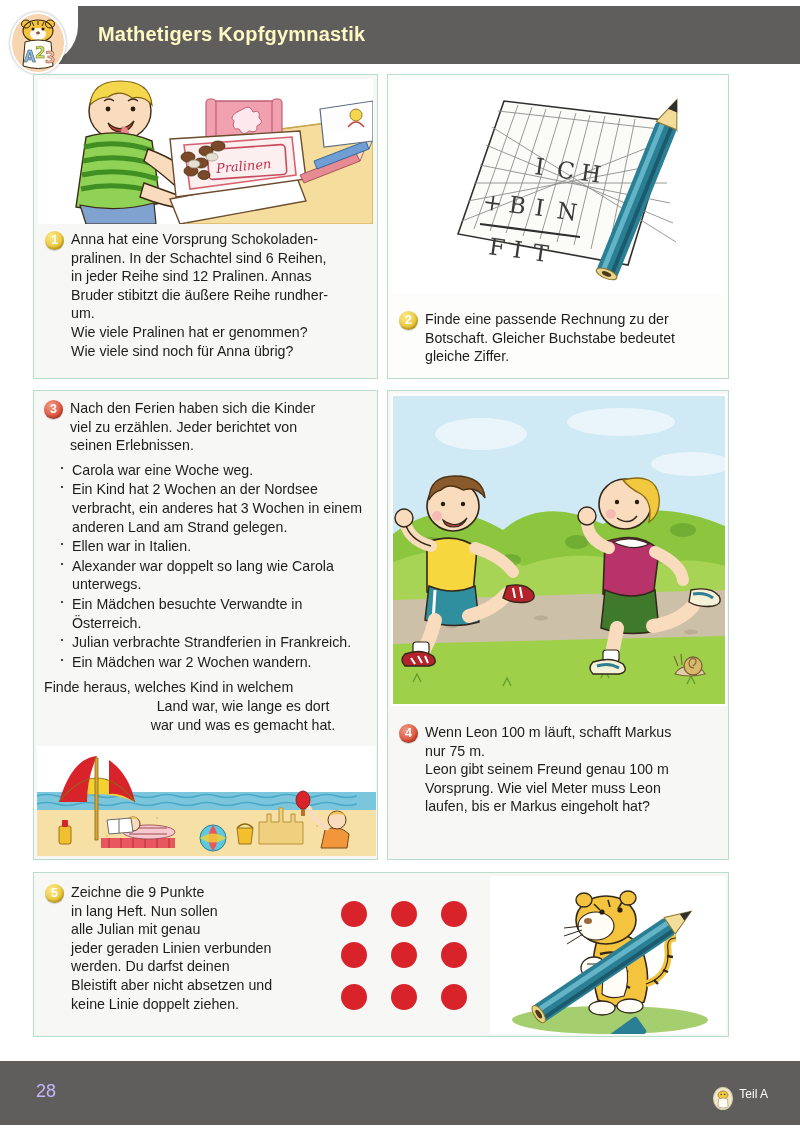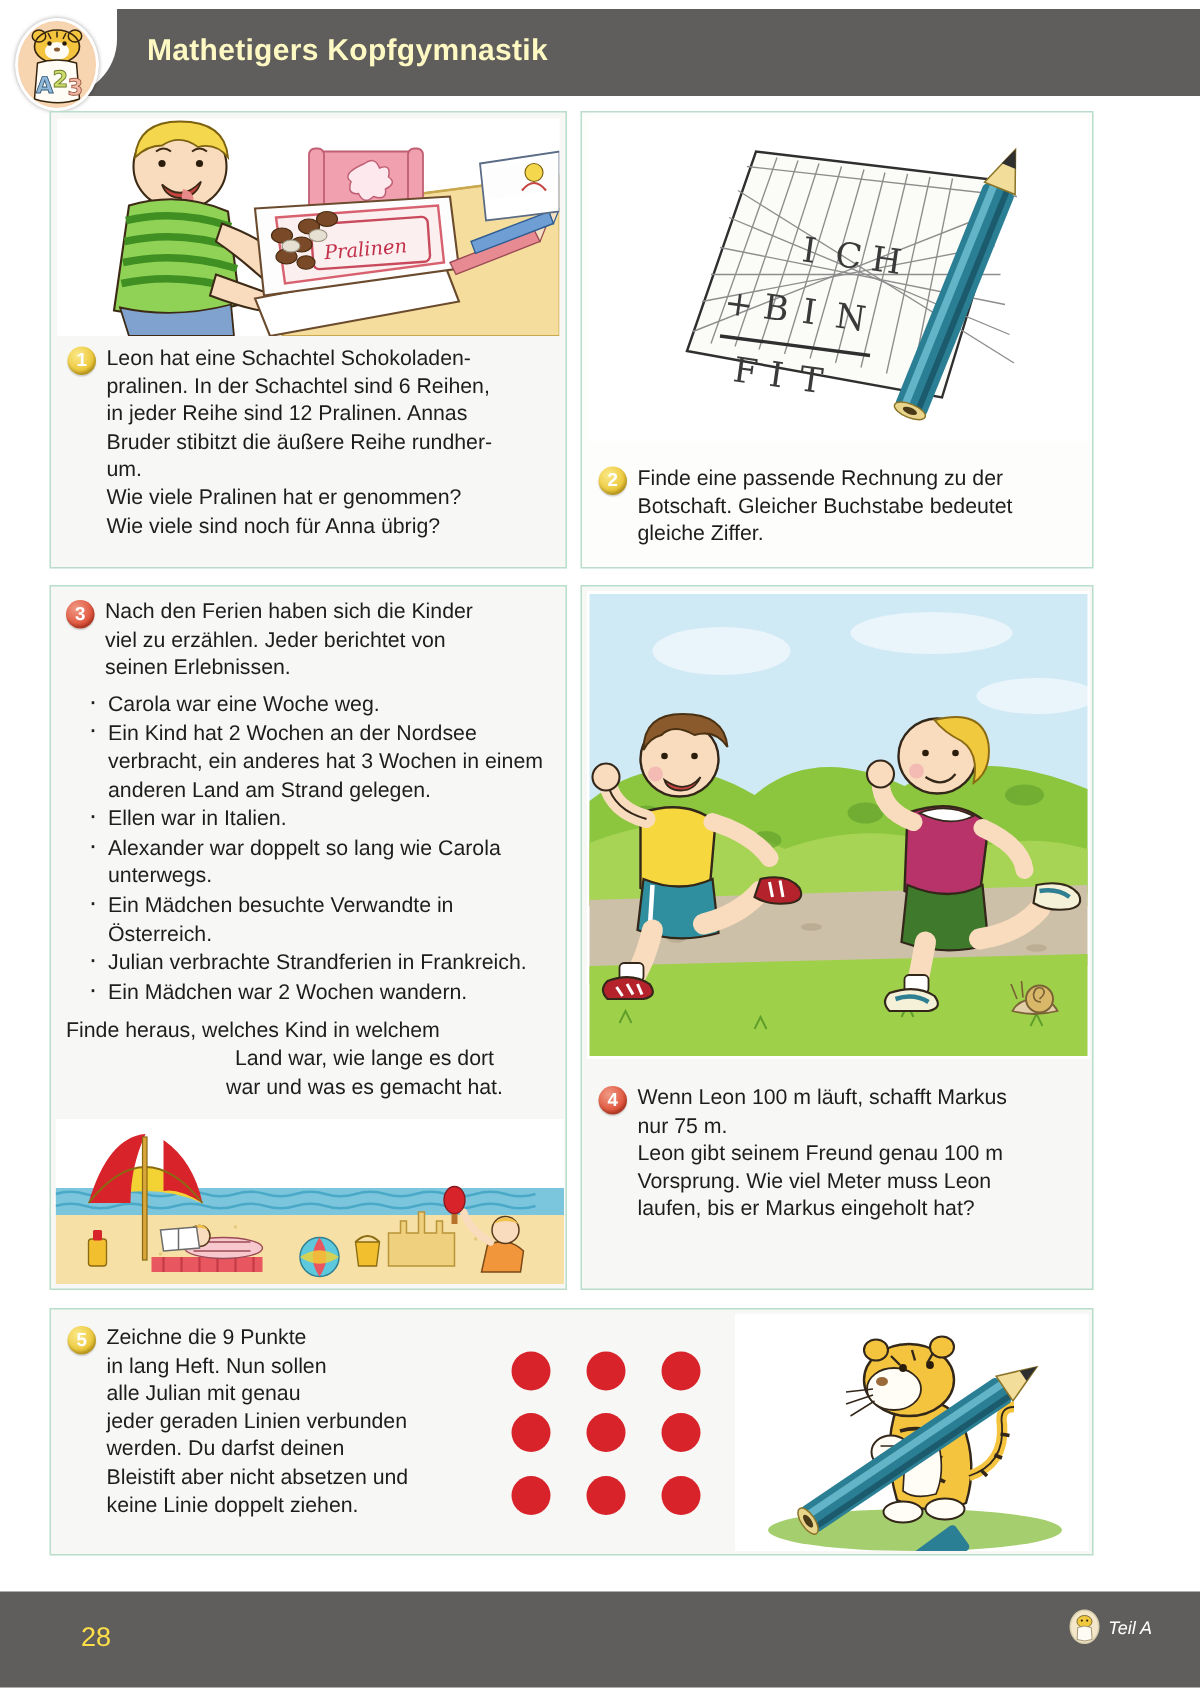--- a/index.html
+++ b/index.html
@@ -88,22 +88,22 @@
     transform: rotate(-90deg) translateX(-170px);
     text-align: left;
     font-size: 11px; color: #1d1d1b; letter-spacing: .2px;
   }
 
   
   .footer {
     position: absolute; left: 0; bottom: 6px; width: 800px; height: 64px;
     background: #5f5e5c;
   }
-  .page-num { position: absolute; left: 54px; top: 20px; color: #fde047; font-size: 18px; }
-  .footer-right { position: absolute; right: 32px; top: 12px; display:flex; align-items:center; gap:6px;font-style:italic; }
+  .page-num { position: absolute; left: 36px; top: 20px; color: #c4b5fd; font-size: 18px; }
+  .footer-right { position: absolute; right: 32px; top: 26px; display:flex; gap:6px; }
   .footer-logo { width: 20px; height: 23px; border-radius: 50%; background:#f3e6c9; border:1px solid #d8cfae; overflow:hidden; position:relative; }
   .footer-label { color:#fff; font-size:12px; }
 </style>
 </head>
 <body>
 
 <div class="page">
 
   <div class="header">
     <div class="header-notch"></div>
@@ -193,21 +193,21 @@
         <path d="M282 30 L335 22 L335 62 L286 68 Z" fill="#ffffff" stroke="#5b6d86" stroke-width="1.2"></path>
         <path d="M286 34 L332 27 L332 48 L288 54 Z" fill="#fdfdfd"></path>
         <circle cx="318" cy="36" r="6" fill="#f5d74d" stroke="#7d6310" stroke-width=".8"></circle>
         <path d="M310 48 q8 -10 16 0" stroke="#c4443f" stroke-width="1.4" fill="none"></path>
       </svg>
     </div>
 
     <div class="task-body" style="position:absolute;left:11px;top:155px;width:325px;">
       <div class="badge badge-yellow">1</div>
       <div class="task-text">
-        <div>Leon hat eine Schachtel Schokoladen-</div>
+        <div>Anna hat eine Vorsprung Schokoladen-</div>
         <div>pralinen. In der Schachtel sind 6 Reihen,</div>
         <div>in jeder Reihe sind 12 Pralinen. Annas</div>
         <div>Bruder stibitzt die äußere Reihe rundher-</div>
         <div>um.</div>
         <div>Wie viele Pralinen hat er genommen?</div>
         <div>Wie viele sind noch für Anna übrig?</div>
       </div>
     </div>
   </div>
 

